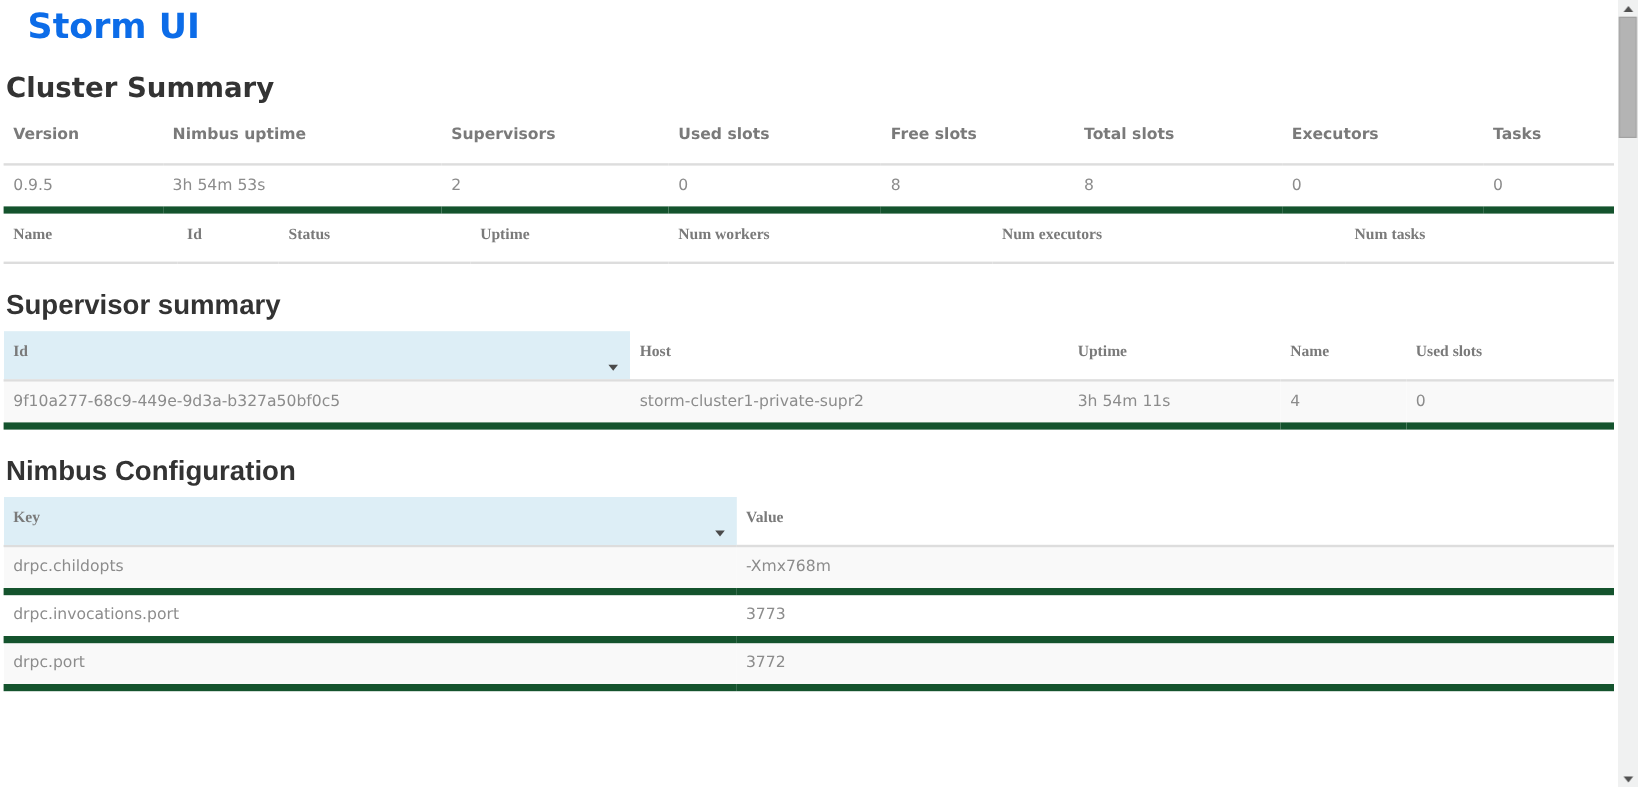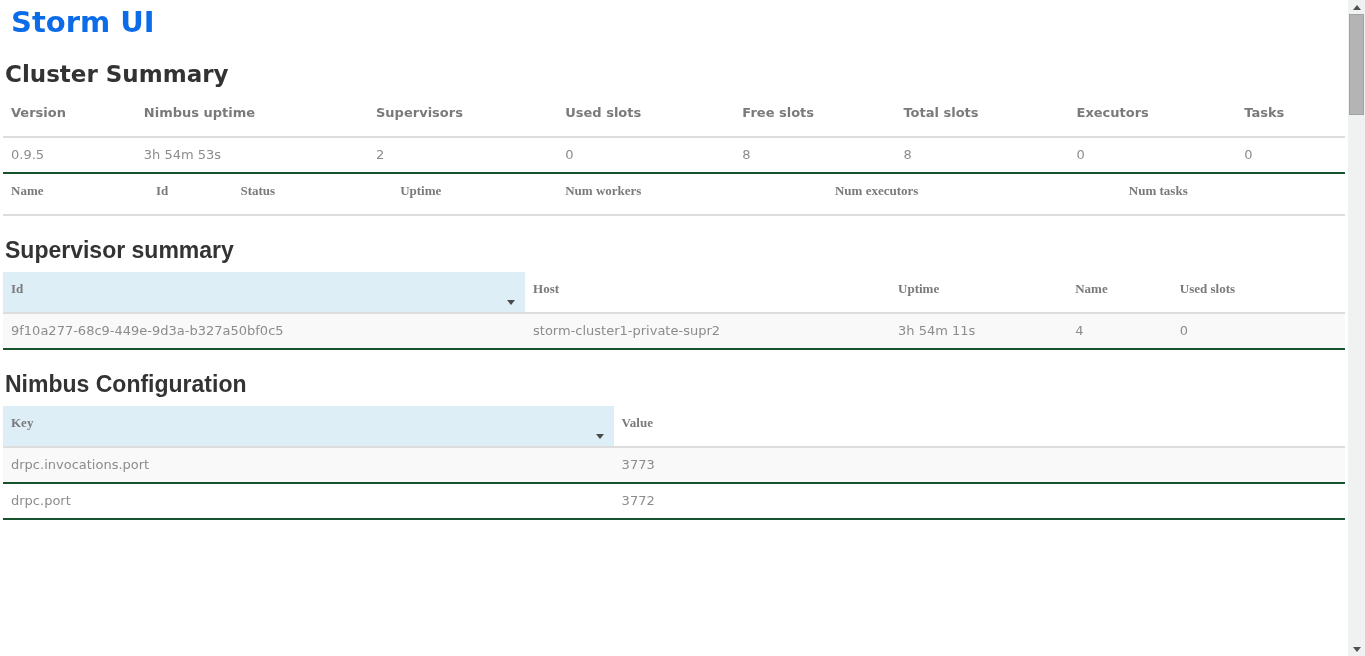--- a/index.html
+++ b/index.html
@@ -9,31 +9,31 @@
     --cell_text:#8c8c8c;
     --sorted_header_bg:#ddeef6;
     --row_stripe:#f9f9f9;
     --table_border:#dddddd;
   }
   *{box-sizing:border-box;}
   html,body{margin:0;padding:0;width:1365px;height:656px;overflow:hidden;background:#fff;
     font-family:"DejaVu Sans",sans-serif;}
   .content{width:1348px;padding:0 3px;}
   h1{font-size:29px;line-height:36px;font-weight:bold;color:var(--title_blue);
-     margin:4px 0 0 8px;cursor:pointer;display:inline-block;}
+     margin:4px 0 0 20px;cursor:pointer;display:inline-block;}
   h2{font-size:23px;line-height:28px;font-weight:bold;color:var(--heading_text);
      margin:20px 0 8px 2px;}
   h2.cond{font-family:"Liberation Sans",sans-serif;}
   table{width:100%;border-collapse:collapse;table-layout:fixed;}
   th,td{text-align:left;font-size:13px;line-height:16px;padding:9px 8px;
         overflow:hidden;white-space:nowrap;}
   thead th{color:var(--header_text);font-weight:bold;border-bottom:2px solid var(--table_border);
         vertical-align:top;}
   .cond thead th{font-family:Liberation Serif, serif;}
-  tbody td{color:var(--cell_text);border-bottom:2px solid #14532d;}
+  tbody td{color:var(--cell_text);border-bottom:6px solid #14532d;}
   table.sortable thead th{padding:9px 8px 15px;cursor:pointer;margin-left:27px;}
   th.sorted{background:var(--sorted_header_bg);position:relative;}
   .sort-arrow{position:absolute;right:10px;bottom:7px;width:0;height:0;
       border-left:4px solid transparent;border-right:4px solid transparent;
       border-top:5px solid #4a4a4a;}
   table.striped tbody tr:nth-child(odd){background:var(--row_stripe);}
   
   .scrollbar{position:fixed;top:0;right:0;width:17px;height:656px;background:#f0f1f1;}
   .sb-btn{position:absolute;left:0;width:17px;height:14px;display:flex;
       align-items:center;justify-content:center;cursor:pointer;}
@@ -168,20 +168,24 @@
         <tr>
           <th class="sorted">
             <span>Key</span>
             <span class="sort-arrow"></span>
           </th>
           <th>Value</th>
         </tr>
       </thead>
       <tbody>
           <tr>
+            <td>drpc.childopts</td>
+            <td>-Xmx768m</td>
+          </tr>
+          <tr>
             <td>drpc.invocations.port</td>
             <td>3773</td>
           </tr>
           <tr>
             <td>drpc.port</td>
             <td>3772</td>
           </tr>
         </tbody>
     </table>
   </section>

